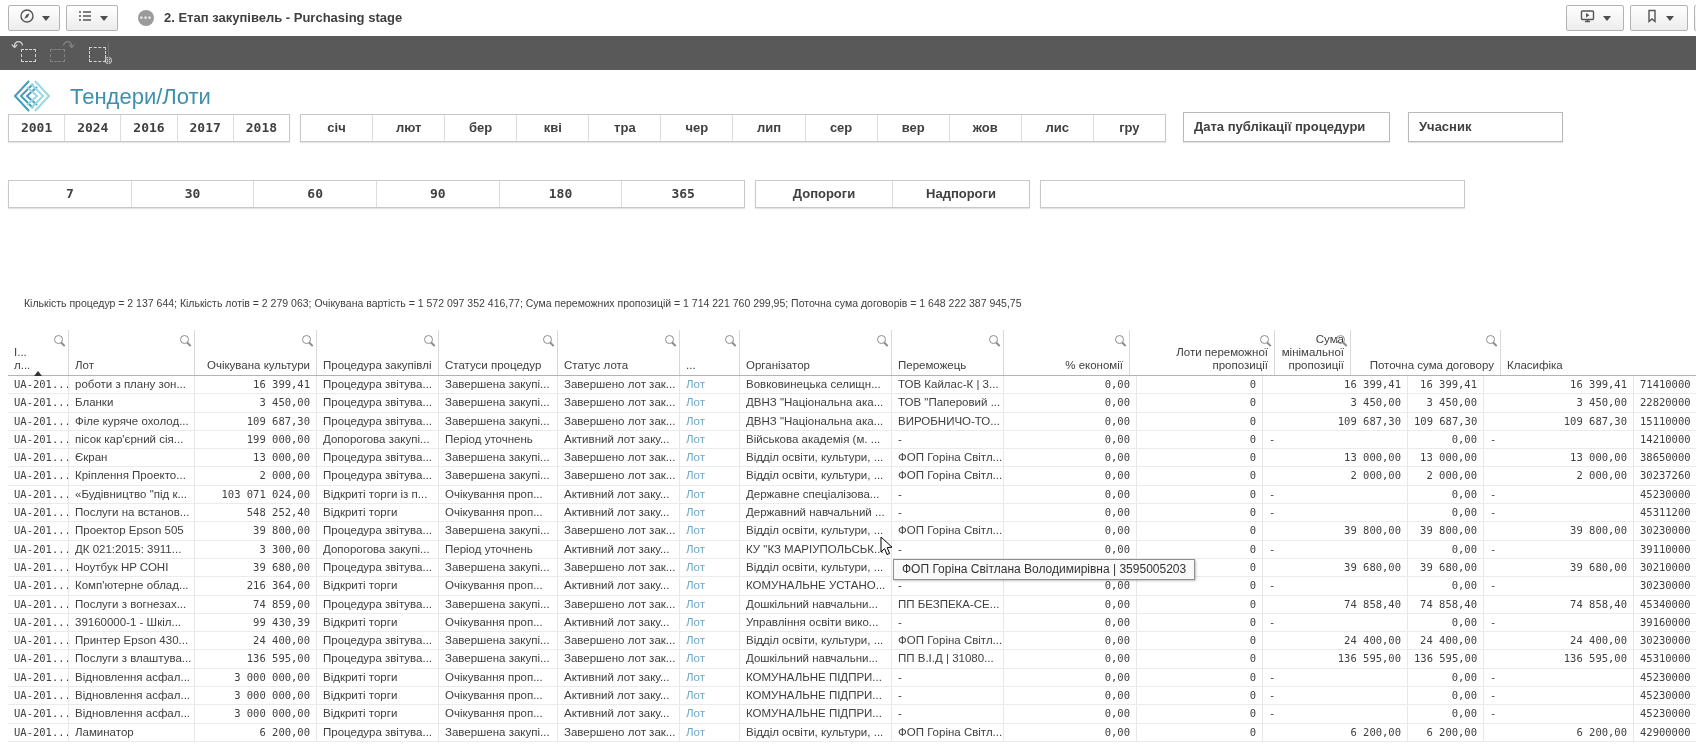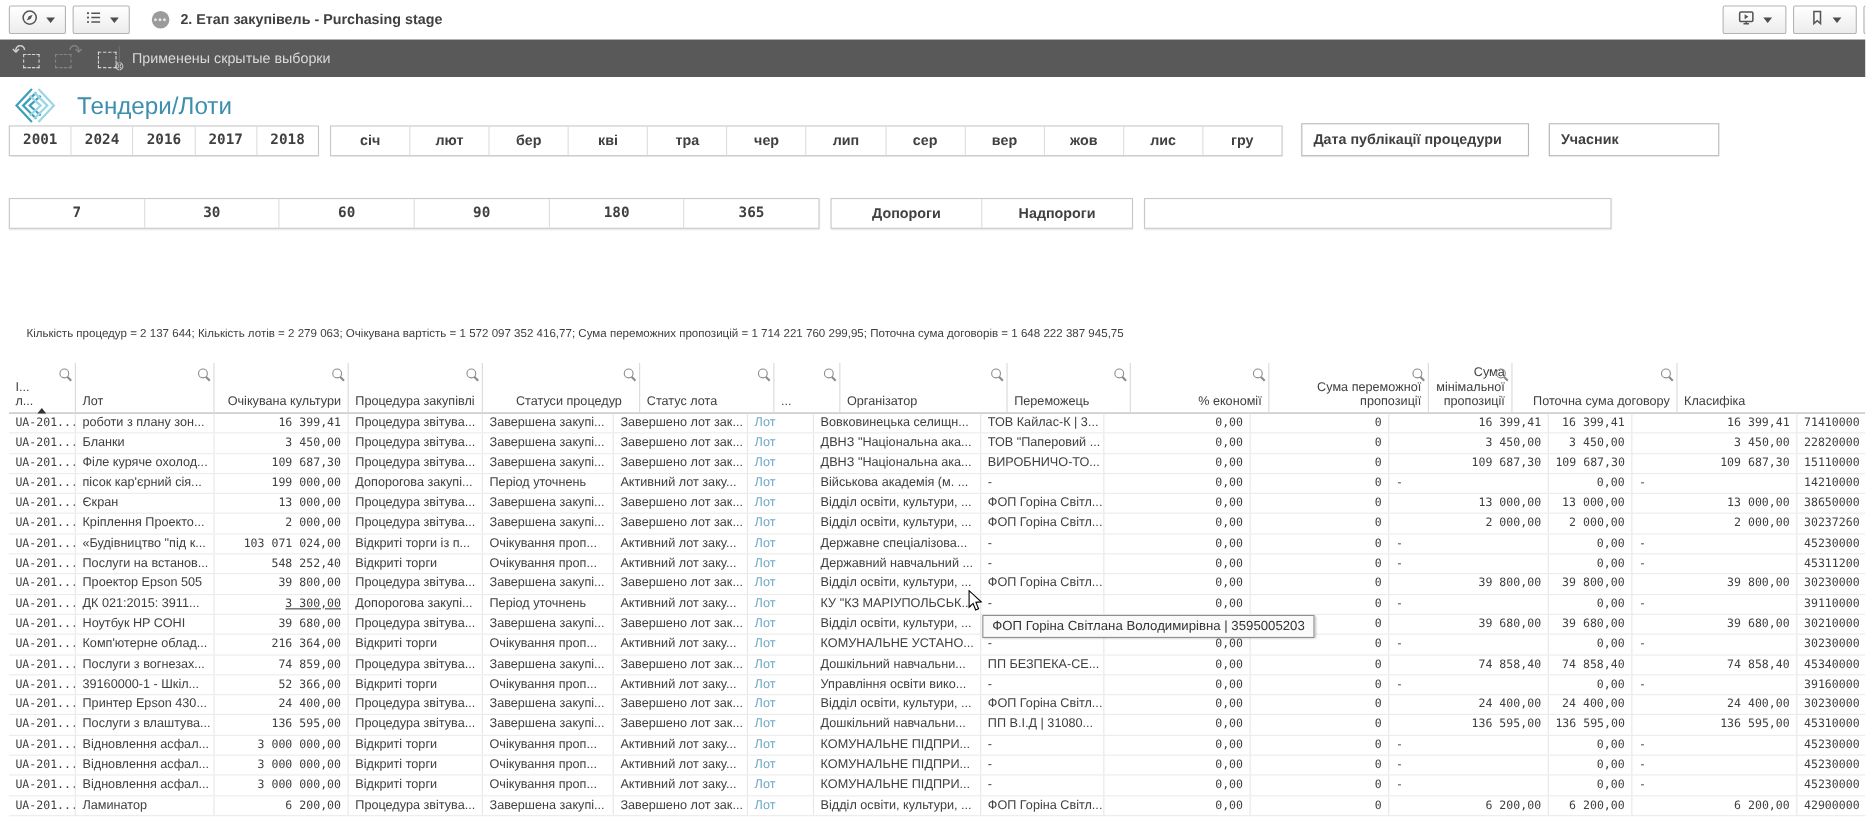--- a/index.html
+++ b/index.html
@@ -135,21 +135,20 @@
     </div>
     <div class="sel-ic" style="left:48px;color:#838383;">
       <span class="box" style="right:auto;left:2px;"></span>
         <span class="gl" style="left:auto;right:-1px;">↷</span>
     </div>
     <div class="sel-ic" style="left:84px;color:#d2d2d2;">
       <span class="box" style="width:15px;height:13px;right:4px;"></span>
         <span class="gl2">⊗</span>
     </div>
     <div class="sel-divider"></div>
-    <div class="sel-msg">Применены скрытые выборки</div>
   </div>
 
   <div class="app-logo">
     <svg width="50" height="44" viewBox="0 0 50 44">
       <g stroke="#3d9fbc" stroke-width="2" fill="none">
         <path d="M21 7 L7 22 L21 37"></path>
           <path d="M25 10 L13 22 L25 34"></path>
           <path d="M29 13 L19 22 L29 31"></path>
       </g>
       <g stroke="#9bd6e4" stroke-width="2" fill="none">
@@ -215,21 +214,21 @@
           <span class="mag"></span>
         </div>
         <div class="th r" style="width: 122px;">
           <span class="lbl">Очікувана культури</span>
           <span class="mag"></span>
         </div>
         <div class="th" style="width: 122px;">
           <span class="lbl">Процедура закупівлі</span>
           <span class="mag"></span>
         </div>
-        <div class="th" style="width: 119px; margin-left: 24px;">
+        <div class="th" style="width: 119px;">
           <span class="lbl">Статуси процедур</span>
           <span class="mag"></span>
         </div>
         <div class="th" style="width: 122px;">
           <span class="lbl">Статус лота</span>
           <span class="mag"></span>
         </div>
         <div class="th" style="width: 60px;">
           <span class="lbl">...</span>
           <span class="mag"></span>
@@ -240,21 +239,21 @@
         </div>
         <div class="th" style="width: 112px;">
           <span class="lbl">Переможець</span>
           <span class="mag"></span>
         </div>
         <div class="th r" style="width: 126px;">
           <span class="lbl">% економії</span>
           <span class="mag"></span>
         </div>
         <div class="th r" style="width: 145px;">
-          <span class="lbl">Сума переможної пропозиції</span>
+          <span class="lbl">Лоти переможної пропозиції</span>
           <span class="mag"></span>
         </div>
         <div class="th r" style="width: 76px;">
           <span class="lbl">Сума мінімальної пропозиції</span>
           <span class="mag"></span>
         </div>
         <div class="th r" style="width: 150px;">
           <span class="lbl">Поточна сума договору</span>
           <span class="mag"></span>
         </div>
@@ -411,21 +410,21 @@
         <div class="td num r" style="width: 133px;">0,00</div>
         <div class="td num r" style="width: 126px;">0</div>
         <div class="td num r" style="width: 145px;">39 800,00</div>
         <div class="td num r" style="width: 76px;">39 800,00</div>
         <div class="td num r" style="width: 150px;">39 800,00</div>
         <div class="td num" style="width: 220px;">30230000</div>
       </div>
       <div class="tr">
         <div class="td num" style="width: 61px;">UA-201...</div>
         <div class="td" style="width: 126px;">ДК 021:2015: 3911...</div>
-        <div class="td num r" style="width: 122px; text-decoration: underline;">3 300,00</div>
+        <div class="td num r" style="width: 122px;">3 300,00</div>
         <div class="td" style="width: 122px;">Допорогова закупі...</div>
         <div class="td" style="width: 119px;">Період уточнень</div>
         <div class="td" style="width: 122px;">Активний лот заку...</div>
         <div class="td link" style="width: 60px;">Лот</div>
         <div class="td" style="width: 152px;">КУ "КЗ МАРІУПОЛЬСЬК...</div>
         <div class="td" style="width: 112px;">-</div>
         <div class="td num r" style="width: 133px;">0,00</div>
         <div class="td num r" style="width: 126px;">0</div>
         <div class="td num" style="width: 145px;">-</div>
         <div class="td num r" style="width: 76px;">0,00</div>
@@ -479,21 +478,21 @@
         <div class="td num r" style="width: 133px;">0,00</div>
         <div class="td num r" style="width: 126px;">0</div>
         <div class="td num r" style="width: 145px;">74 858,40</div>
         <div class="td num r" style="width: 76px;">74 858,40</div>
         <div class="td num r" style="width: 150px;">74 858,40</div>
         <div class="td num" style="width: 220px;">45340000</div>
       </div>
       <div class="tr">
         <div class="td num" style="width: 61px;">UA-201...</div>
         <div class="td" style="width: 126px;">39160000-1 - Шкіл...</div>
-        <div class="td num r" style="width: 122px;">52 366,00</div>
+        <div class="td num r" style="width: 122px;">99 430,39</div>
         <div class="td" style="width: 122px;">Відкриті торги</div>
         <div class="td" style="width: 119px;">Очікування проп...</div>
         <div class="td" style="width: 122px;">Активний лот заку...</div>
         <div class="td link" style="width: 60px;">Лот</div>
         <div class="td" style="width: 152px;">Управління освіти вико...</div>
         <div class="td" style="width: 112px;">-</div>
         <div class="td num r" style="width: 133px;">0,00</div>
         <div class="td num r" style="width: 126px;">0</div>
         <div class="td num" style="width: 145px;">-</div>
         <div class="td num r" style="width: 76px;">0,00</div>

